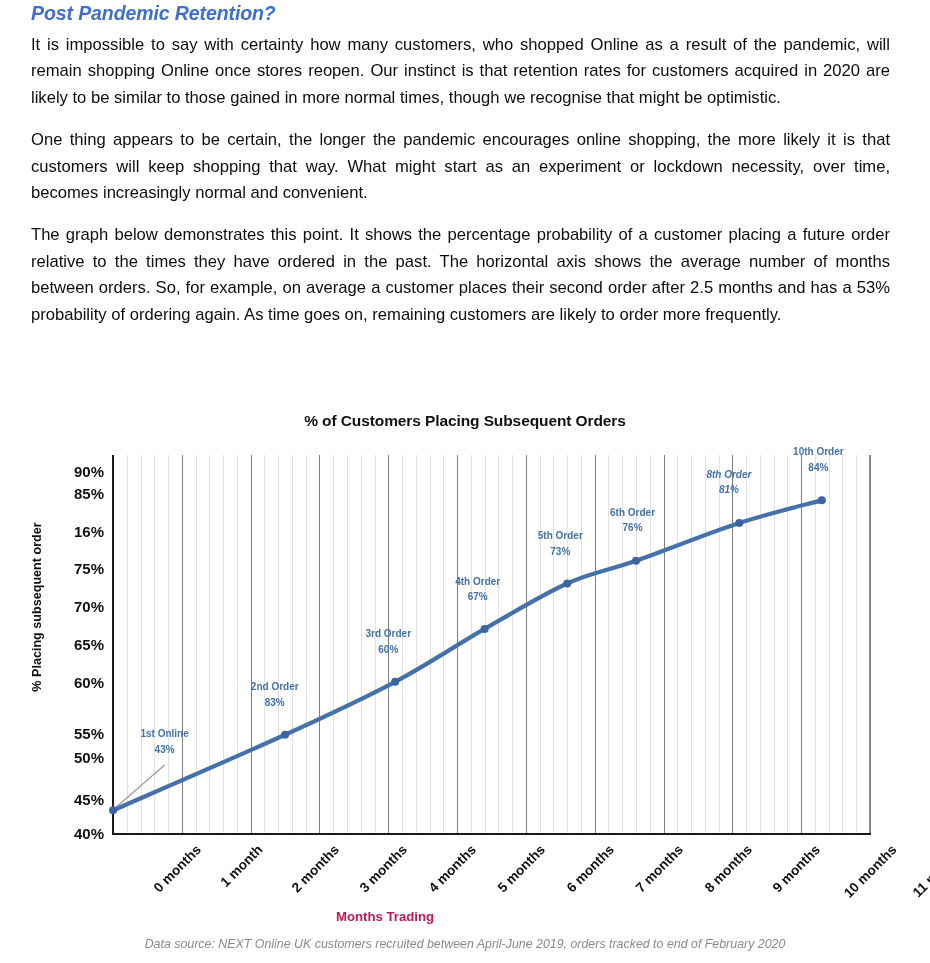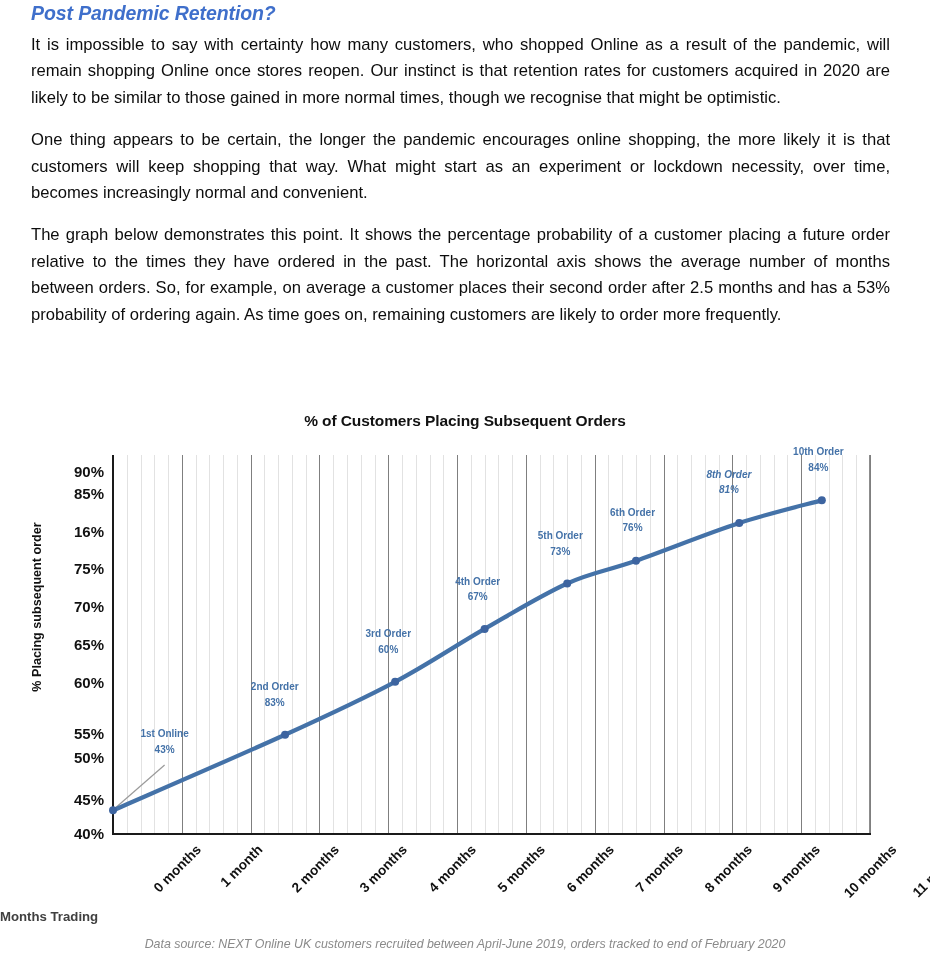--- a/index.html
+++ b/index.html
@@ -27,22 +27,22 @@
   .chart-title{
     position:absolute;left:0;top:12px;width:930px;text-align:center;
     font-size:15.5px;font-weight:bold;color:#111;letter-spacing:-0.1px;
   }
   .ytitle{
     position:absolute;left:-53px;top:200px;width:180px;
     transform:rotate(-90deg);text-align:center;
     font-size:12.6px;font-weight:bold;color:#111;
   }
   .xtitle{
-    position:absolute;left:0;top:509px;width:770px;
-    font-size:13.2px;font-weight:bold;color:#404040;
+    position:absolute;left:0;top:509px;width:770px;text-align:center;
+    font-size:13.2px;font-weight:bold;color:#be185d;
   }
   .source{
     position:absolute;left:0;top:537px;width:930px;text-align:center;
     font-size:12.4px;font-style:italic;color:#8a8a8a;
   }
   .plot{position:absolute;left:113px;top:55px;width:757px;height:378px;}
   .ylabel{
     position:absolute;right:100%;margin-right:9px;
     transform:translateY(-50%);white-space:nowrap;
     font-size:15px;font-weight:bold;color:#111;

